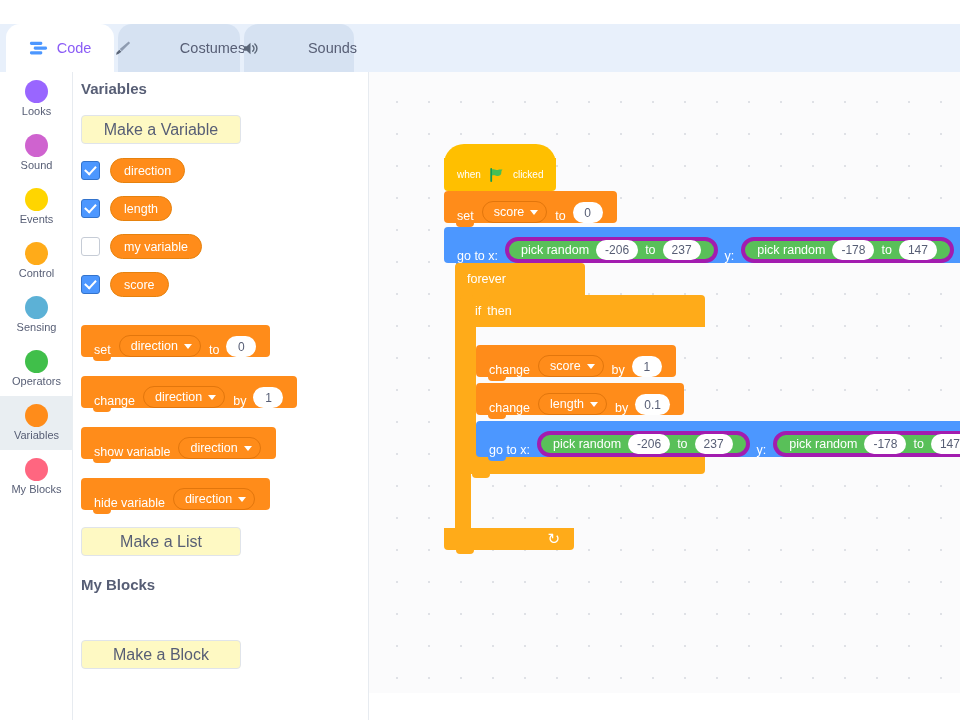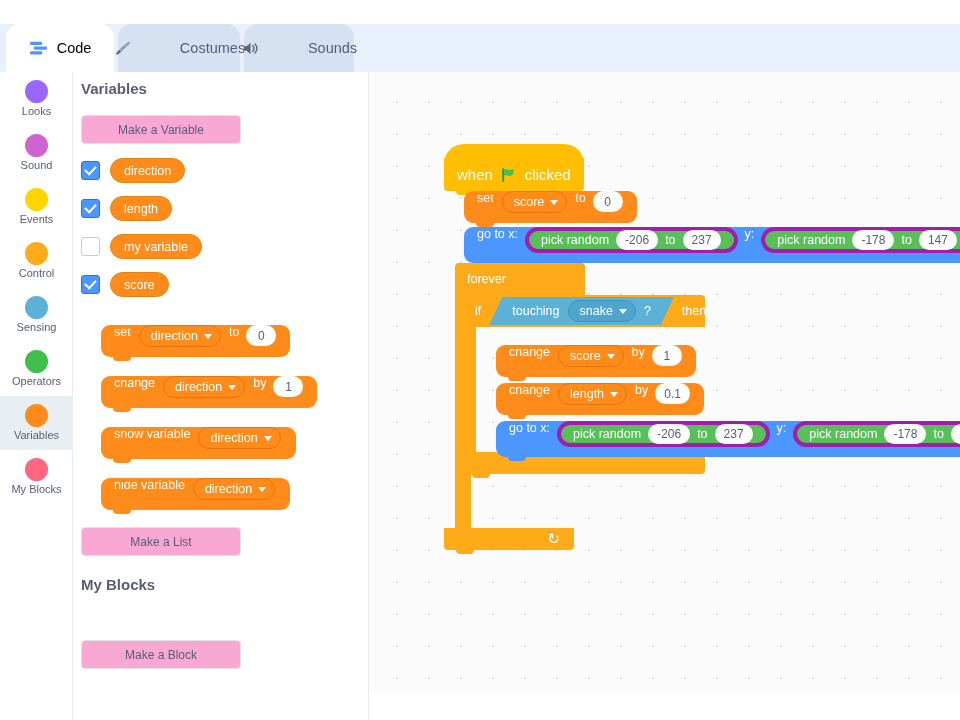--- a/index.html
+++ b/index.html
@@ -21,21 +21,21 @@
     position: absolute; top: 0; height: 48px;
     border-radius: 14px 14px 0 0;
     display: flex; align-items: center; justify-content: center;
     gap: 9px;
     font-size: 14.5px;
     color: #575e75;
     cursor: pointer;
     user-select: none;
   }
   .tab.inactive { background: #d6e2f2; gap: 48px; }
-  .tab.active { background: #ffffff; color: #000000; }
+  .tab.active { background: #ffffff; color: #8b5cf6; }
   #tab-code     { left: 6px;   width: 108px; }
   #tab-costumes { left: 118px; width: 122px; }
   #tab-sounds   { left: 244px; width: 110px; }
 
   .tab-ico { width: 19px; height: 19px; display: block; flex: none; }
 
   
   .rail {
     position: absolute; left: 0; top: 72px;
     width: 73px; height: 648px;
@@ -63,22 +63,22 @@
     overflow: hidden;
   }
   .pal-head {
     position: absolute; left: 8px;
     font-size: 15px; font-weight: bold; color: #575e75;
   }
   .pal-btn {
     position: absolute; left: 8px;
     height: 29px; width: 160px;
     border: 1px solid #e0e4ea; border-radius: 4px;
-    background: #f9a8d4; color: #575e75;
-    font-size: 12px;
+    background: #fef9c3; color: #575e75;
+    font-size: 16px;
     display: flex; align-items: center; justify-content: center;
     cursor: pointer; user-select: none;
   }
   .varrow { position: absolute; left: 8px; display: flex; align-items: center; gap: 10px; }
   .cbx {
     width: 19px; height: 19px; border-radius: 3px;
     border: 1px solid #c6ccd6; background: #fff;
     flex: none; cursor: pointer;
     display: flex; align-items: center; justify-content: center;
   }
@@ -93,28 +93,27 @@
     background: #ff8c1a; border: 1px solid #e6820e;
     color: #fff; font-size: 12.5px;
     padding: 0 13px;
     display: flex; align-items: center;
     cursor: pointer; user-select: none;
   }
 
   
   .blk {
     position: absolute;
-    display: flex; align-items: flex-start;
+    display: flex; align-items: flex-end;
     color: #fff; font-size: 12.5px;
-    border-radius: 9px;
+    border-radius: 4px;
     padding: 0 10px;
     height: 32px;
     user-select: none; cursor: pointer;
     white-space: nowrap;
-    margin-left: 20px;
   }
   .blk::before {   
     content: ""; position: absolute;
     left: 12px; top: 0; width: 18px; height: 4px;
     background: inherit; border-radius: 0 0 4px 4px;
   }
   .blk::after {    
     content: ""; position: absolute;
     left: 12px; bottom: -4px; width: 18px; height: 4px;
     background: inherit; border-radius: 0 0 4px 4px;
@@ -196,21 +195,21 @@
   }
   .loop-arrow {
     position: absolute; right: 14px; top: 3px;
     font-size: 15px; color: #fff; line-height: 16px;
   }
 
   
   .hat {
     position: absolute;
     background: #ffbf00; color: #fff;
-    font-size: 15px;
+    font-size: 10px;
     padding: 0 13px;
     height: 33px;
     border-radius: 0 0 4px 4px;
     display: flex; align-items: center; gap: 8px;
     user-select: none; cursor: pointer;
   }
   .hat .dome {
     position: absolute; left: 0; top: -14px;
     width: 100%; height: 20px;
     background: #ffbf00;
@@ -420,28 +419,20 @@
         <div class="arm c-ctrl" style="background:#ffab19; height:233px"></div>
       </div>
       <div class="bot" style="background:#ffab19; width:130px">
         <span class="loop-arrow">↻</span>
       </div>
     </div>
 
     <div class="cshell" style="left:91px; top:223px; width:245px">
       <div class="top" style="background:#ffab19; width:245px">
         <span class="lbl">if</span>
-        <span class="bool">
-          <span class="lbl">touching</span>
-          <span class="drop sense">
-            <span>snake</span>
-            <i class="caret"></i>
-          </span>
-          <span class="lbl">?</span>
-        </span>
         <span class="lbl">then</span>
       </div>
       <div style="display:flex">
         <div class="arm" style="background:#ffab19; height:125px"></div>
       </div>
       <div class="bot" style="background:#ffab19; width:245px"></div>
     </div>
 
     <div class="blk c-data" style="left:107px; top:273px">
       <span class="lbl">change</span>

